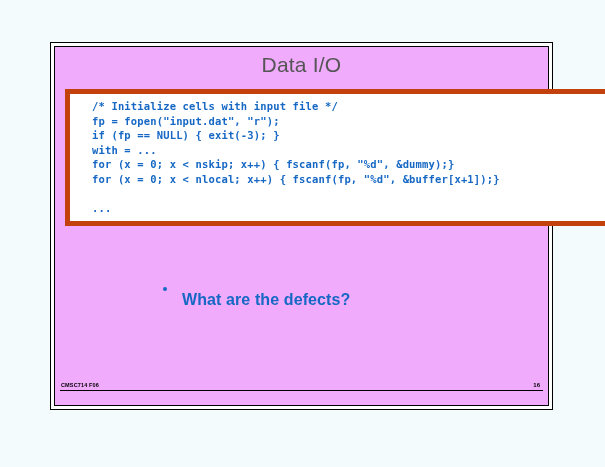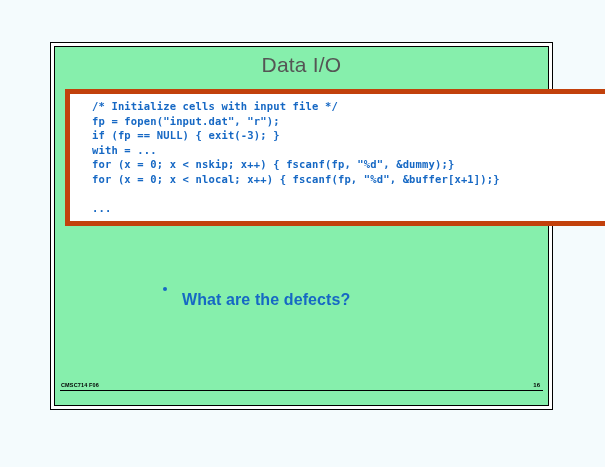--- a/index.html
+++ b/index.html
@@ -25,21 +25,21 @@
     background: #ffffff;
     box-sizing: border-box;
   }
   .slide-inner {
     position: absolute;
     left: 3px;
     top: 3px;
     right: 3px;
     bottom: 3px;
     border: 1px solid #000000;
-    background: #86efac;
+    background: #f0abfc;
     box-sizing: border-box;
   }
 
   
   .slide-title {
     position: absolute;
     left: 0;
     top: 5px;
     width: 100%;
     text-align: center;

